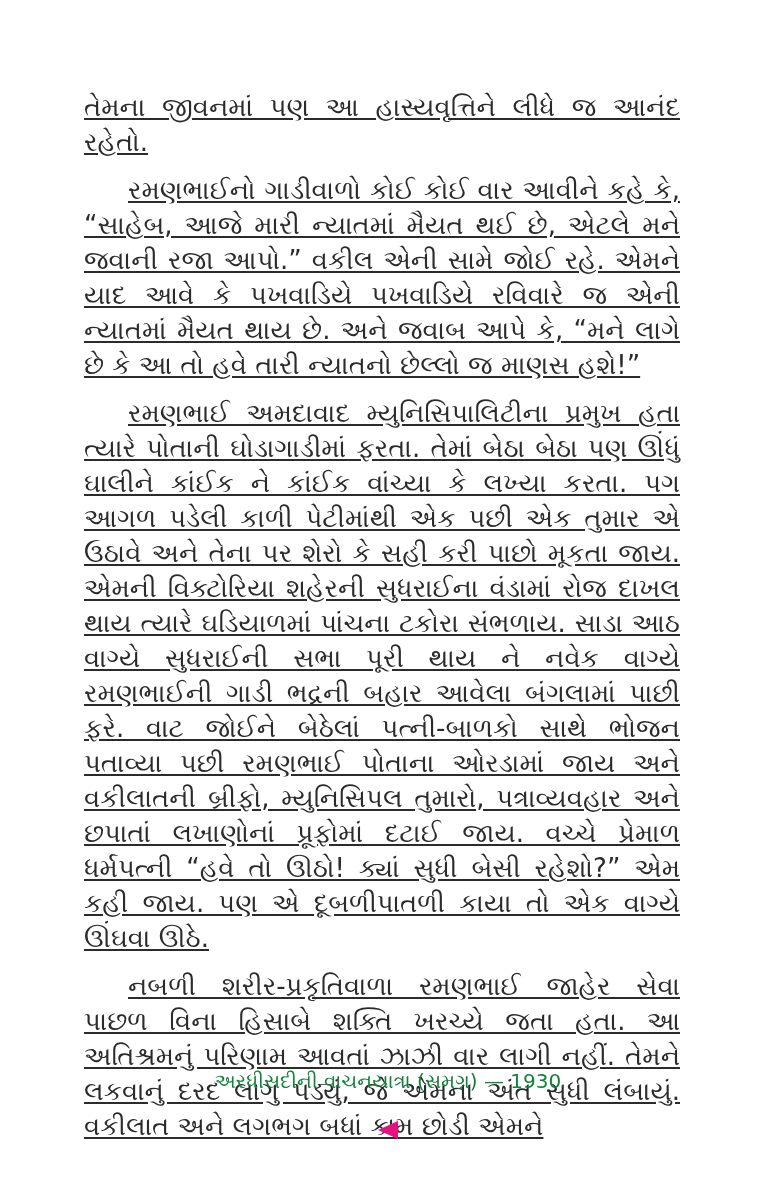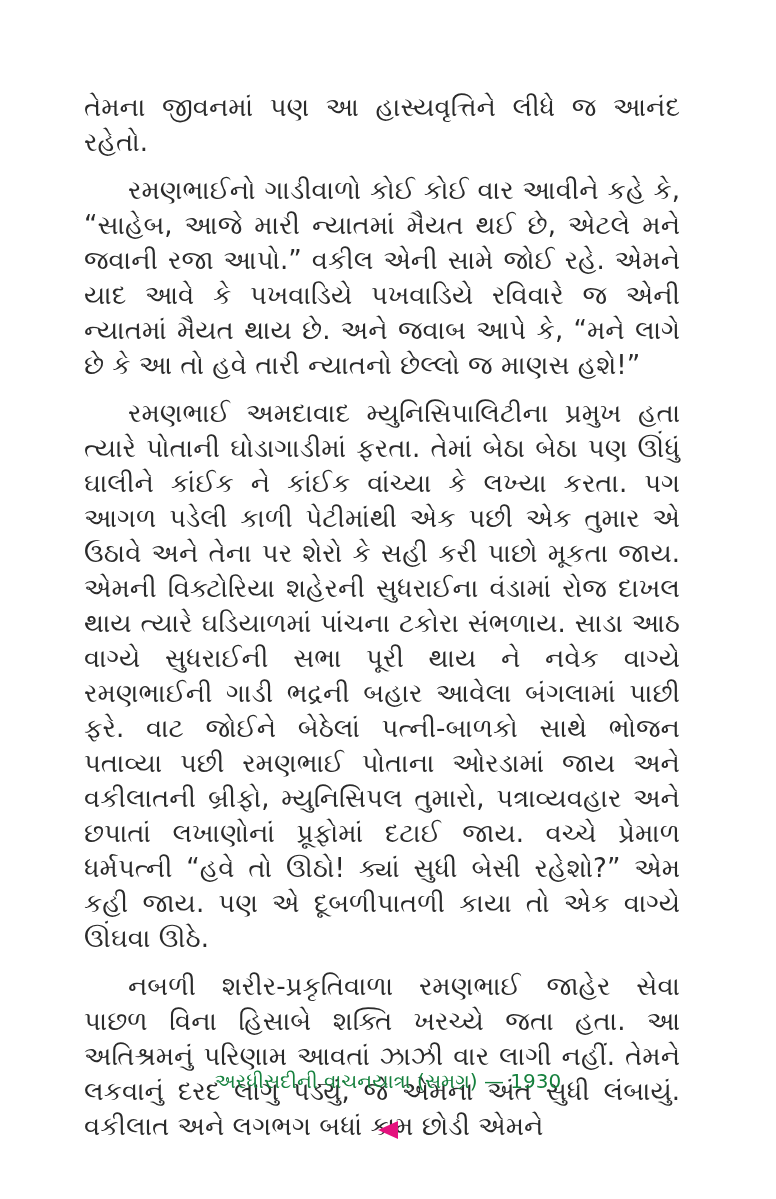--- a/index.html
+++ b/index.html
@@ -21,20 +21,21 @@
     top: 90px;
     width: 612px;
     color: #2b2b2b;
     font-size: 26px;
     line-height: 35px;
     text-align: justify;
   }
   .para {
     margin: 0 16px 13px 0;
     text-indent: 44px;
+    text-decoration: underline;
   }
   .para.no-indent {
     text-indent: 0;
   }
   .footer {
     position: absolute;
     top: 1070px;
     left: 0;
     width: 100%;
     text-align: center;

